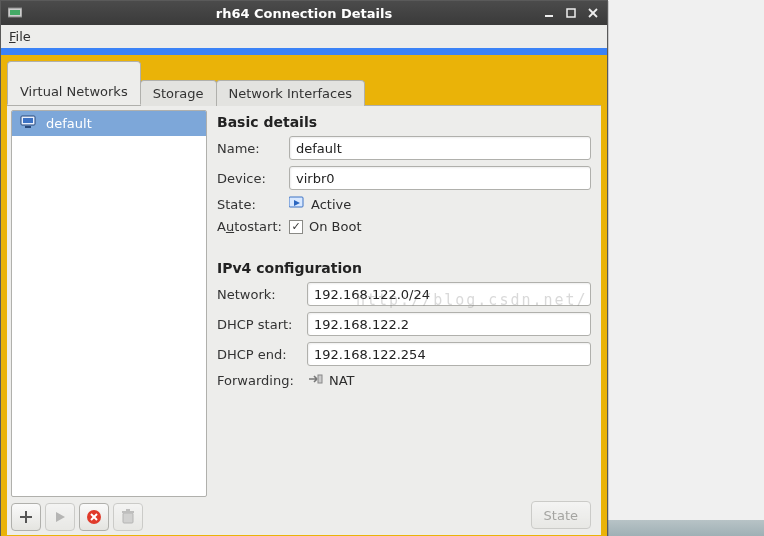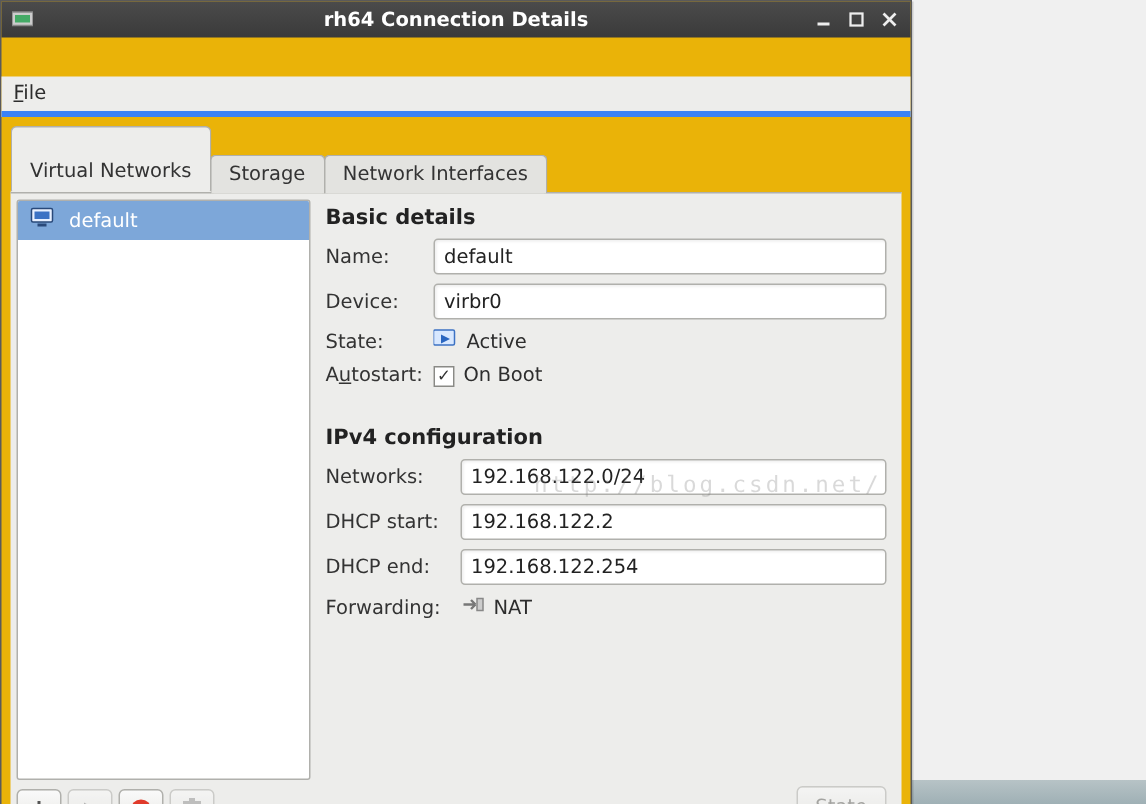--- a/index.html
+++ b/index.html
@@ -50,22 +50,21 @@
     width: 16px; height: 14px;
     color: #eee;
     display: inline-flex;
     align-items: center; justify-content: center;
     cursor: pointer;
     font-size: 12px;
   }
   .menubar {
     background: #ededeb;
     padding: 4px 8px;
-    border-bottom: 4px solid #3b82f6;
-    margin-top: 26px;
+    border-bottom: 7px solid #3b82f6;
   }
   .menubar span.mn {
     cursor: pointer;
   }
   .menubar span.mn u { text-decoration: underline; }
   .tabs {
     display: flex;
     align-items: flex-end;
     padding: 6px 6px 0 6px;
     gap: 0;
@@ -340,21 +339,21 @@
           <span class="cb">✓</span>
           <span>On Boot</span>
         </span>
       </div>
 
       <div style="height:18px"></div>
 
       <div class="section-title">IPv4 configuration</div>
 
       <div class="form-row wide">
-        <label>Networks:</label>
+        <label>Network:</label>
         <input class="text-input" type="text" value="192.168.122.0/24" style="">
       </div>
 
       <div class="form-row wide">
         <label>DHCP start:</label>
         <input class="text-input" type="text" value="192.168.122.2" style="">
       </div>
 
       <div class="form-row wide">
         <label>DHCP end:</label>

